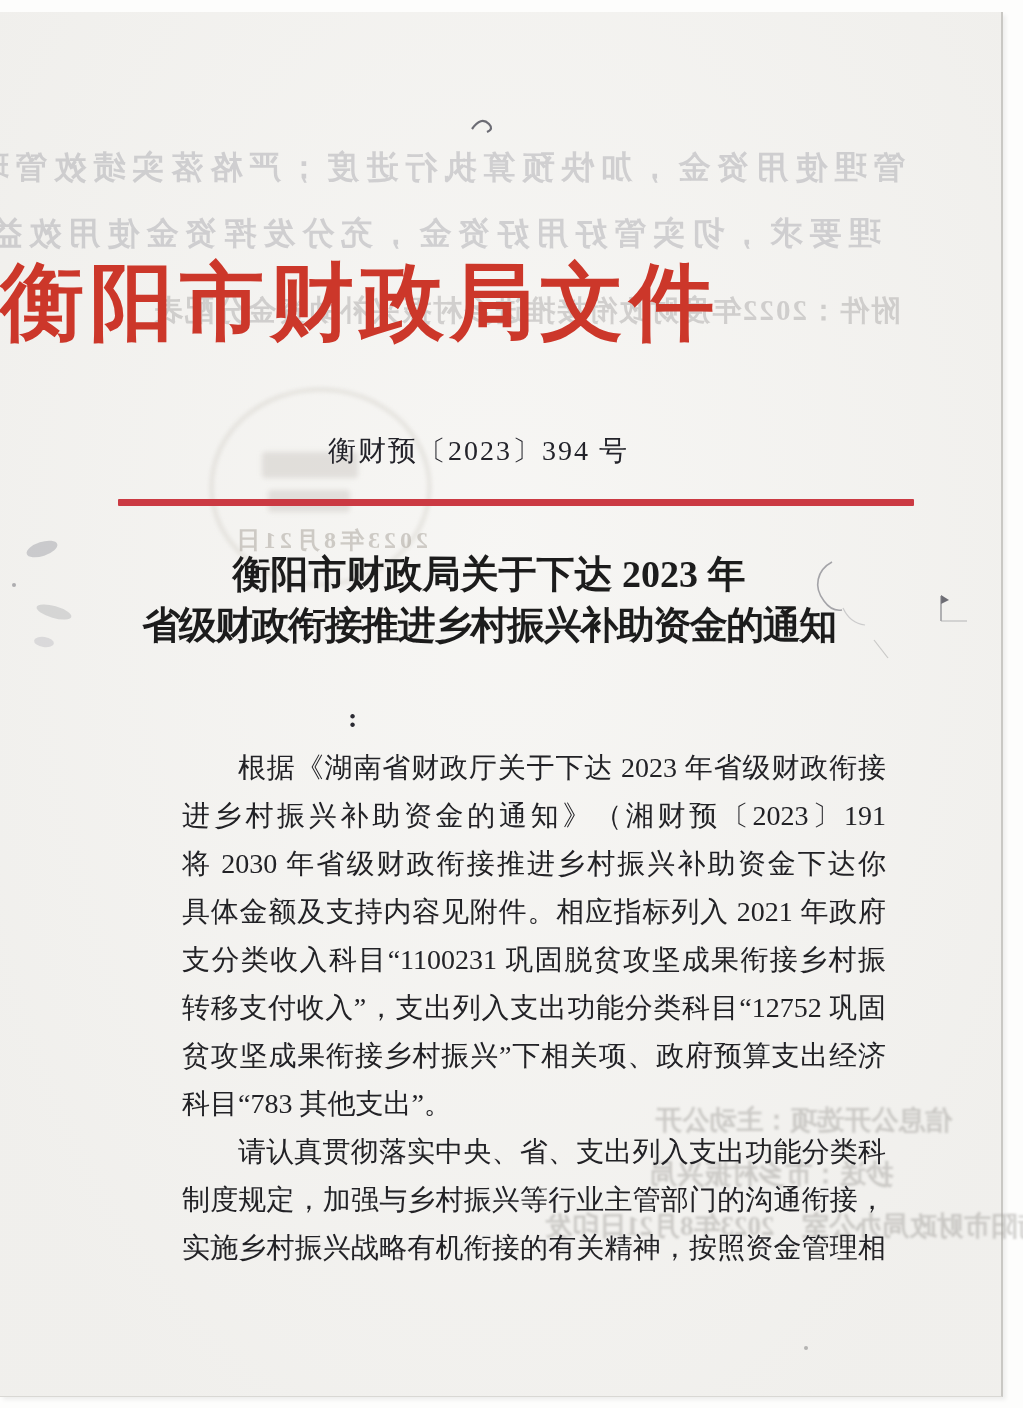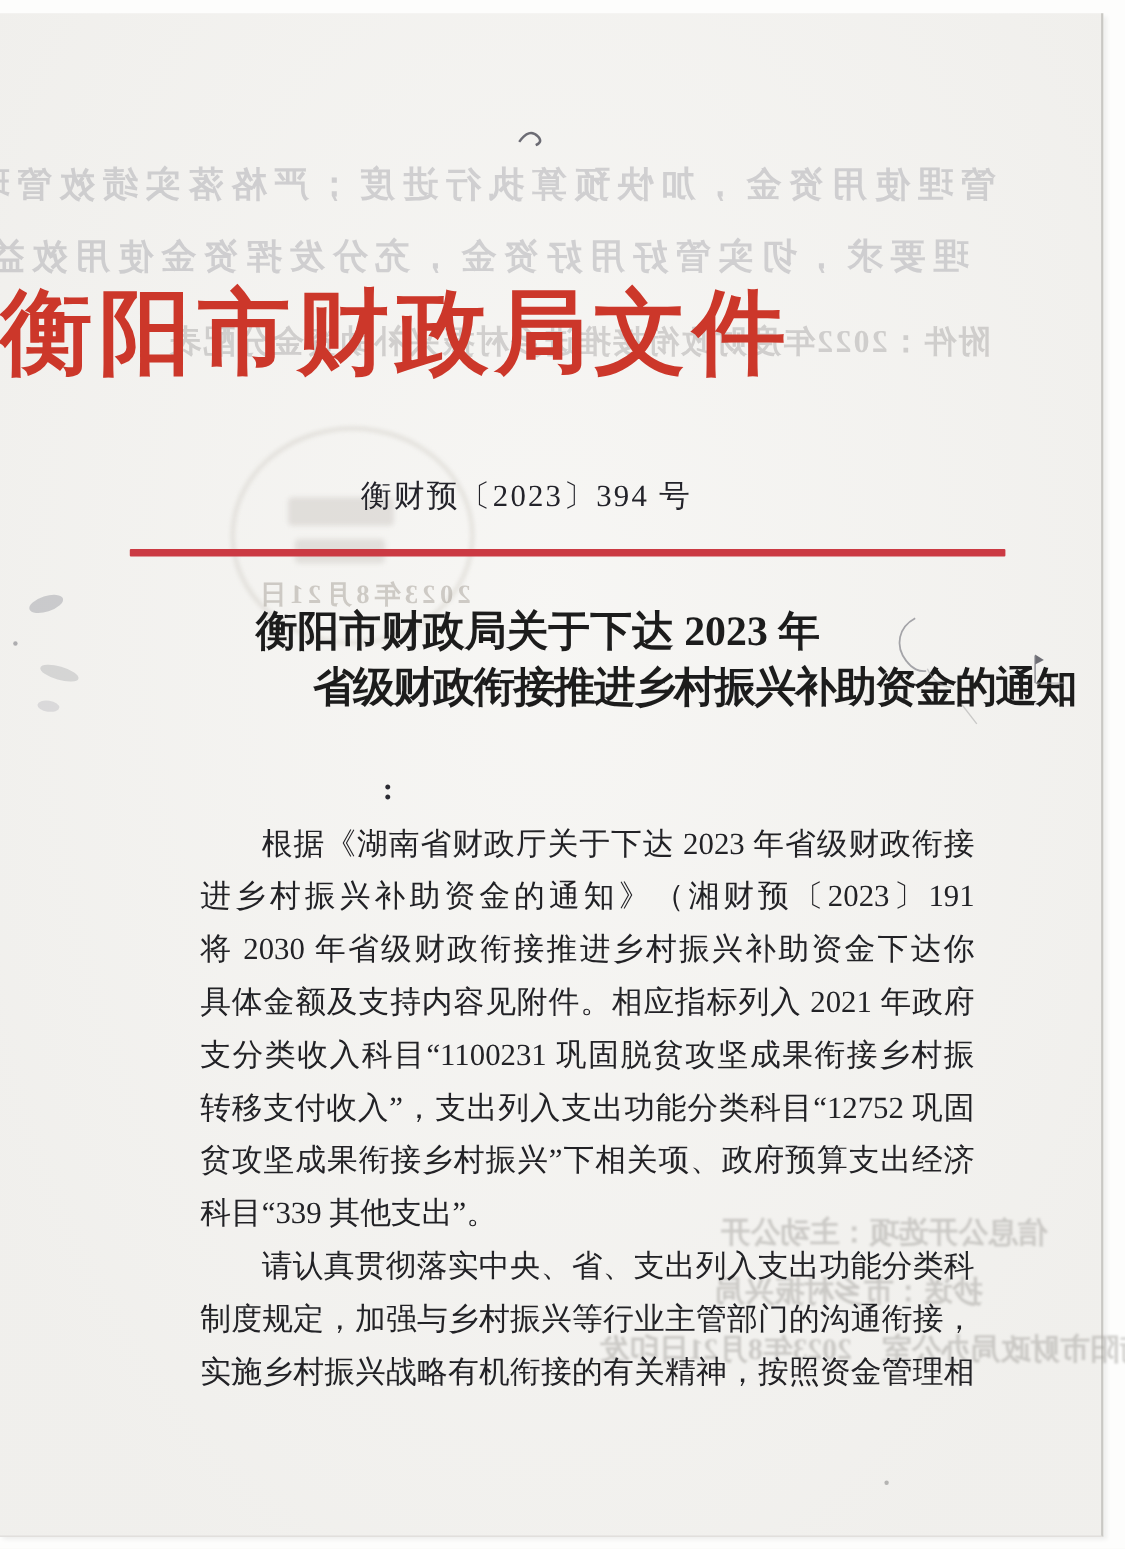--- a/index.html
+++ b/index.html
@@ -74,21 +74,21 @@
     background:#cb3a43;border-radius:1px;z-index:2;
   }
   
   .doc-title{
     left:0;top:549px;width:978px;
     text-align:center;
     font-weight:bold;color:#1c1c1c;
     font-size:38px;line-height:51px;
     z-index:2;
   }
-  .doc-title .t2{letter-spacing:-1.5px;text-align:right;}
+  .doc-title .t2{letter-spacing:-1.5px;}
   
   .salutation{left:348px;top:702px;font-size:28px;color:#2b2b33;font-weight:bold;z-index:2;}
   
   .body-text{
     left:146px;top:744px;width:740px;
     font-size:28px;line-height:48px;
     color:#222226;
     z-index:2;
   }
   .body-text .line{
@@ -131,21 +131,21 @@
   <div class="abs salutation">:</div>
 
   <div class="abs body-text">
     <div class="line indent">根据《湖南省财政厅关于下达 2023 年省级财政衔接推</div>
     <div class="line">进乡村振兴补助资金的通知》（湘财预〔2023〕191 号），现</div>
     <div class="line">将 2030 年省级财政衔接推进乡村振兴补助资金下达你区，</div>
     <div class="line">具体金额及支持内容见附件。相应指标列入 2021 年政府收</div>
     <div class="line">支分类收入科目“1100231 巩固脱贫攻坚成果衔接乡村振兴</div>
     <div class="line">转移支付收入”，支出列入支出功能分类科目“12752 巩固脱</div>
     <div class="line">贫攻坚成果衔接乡村振兴”下相关项、政府预算支出经济分类</div>
-    <div class="line plain">科目“339 其他支出”。</div>
+    <div class="line plain">科目“783 其他支出”。</div>
     <div class="line indent">请认真贯彻落实中央、省、支出列入支出功能分类科目</div>
     <div class="line">制度规定，加强与乡村振兴等行业主管部门的沟通衔接，尽</div>
     <div class="line">实施乡村振兴战略有机衔接的有关精神，按照资金管理相关</div>
   </div>
 
   <div class="abs bleed bleed-right bleed-r1">信息公开选项：主动公开</div>
   <div class="abs bleed bleed-right bleed-r2">抄送：市乡村振兴局</div>
   <div class="abs bleed bleed-right bleed-r3">衡阳市财政局办公室　2023年8月21日印发</div>
 
   <svg class="artifacts" width="1023" height="1408">

